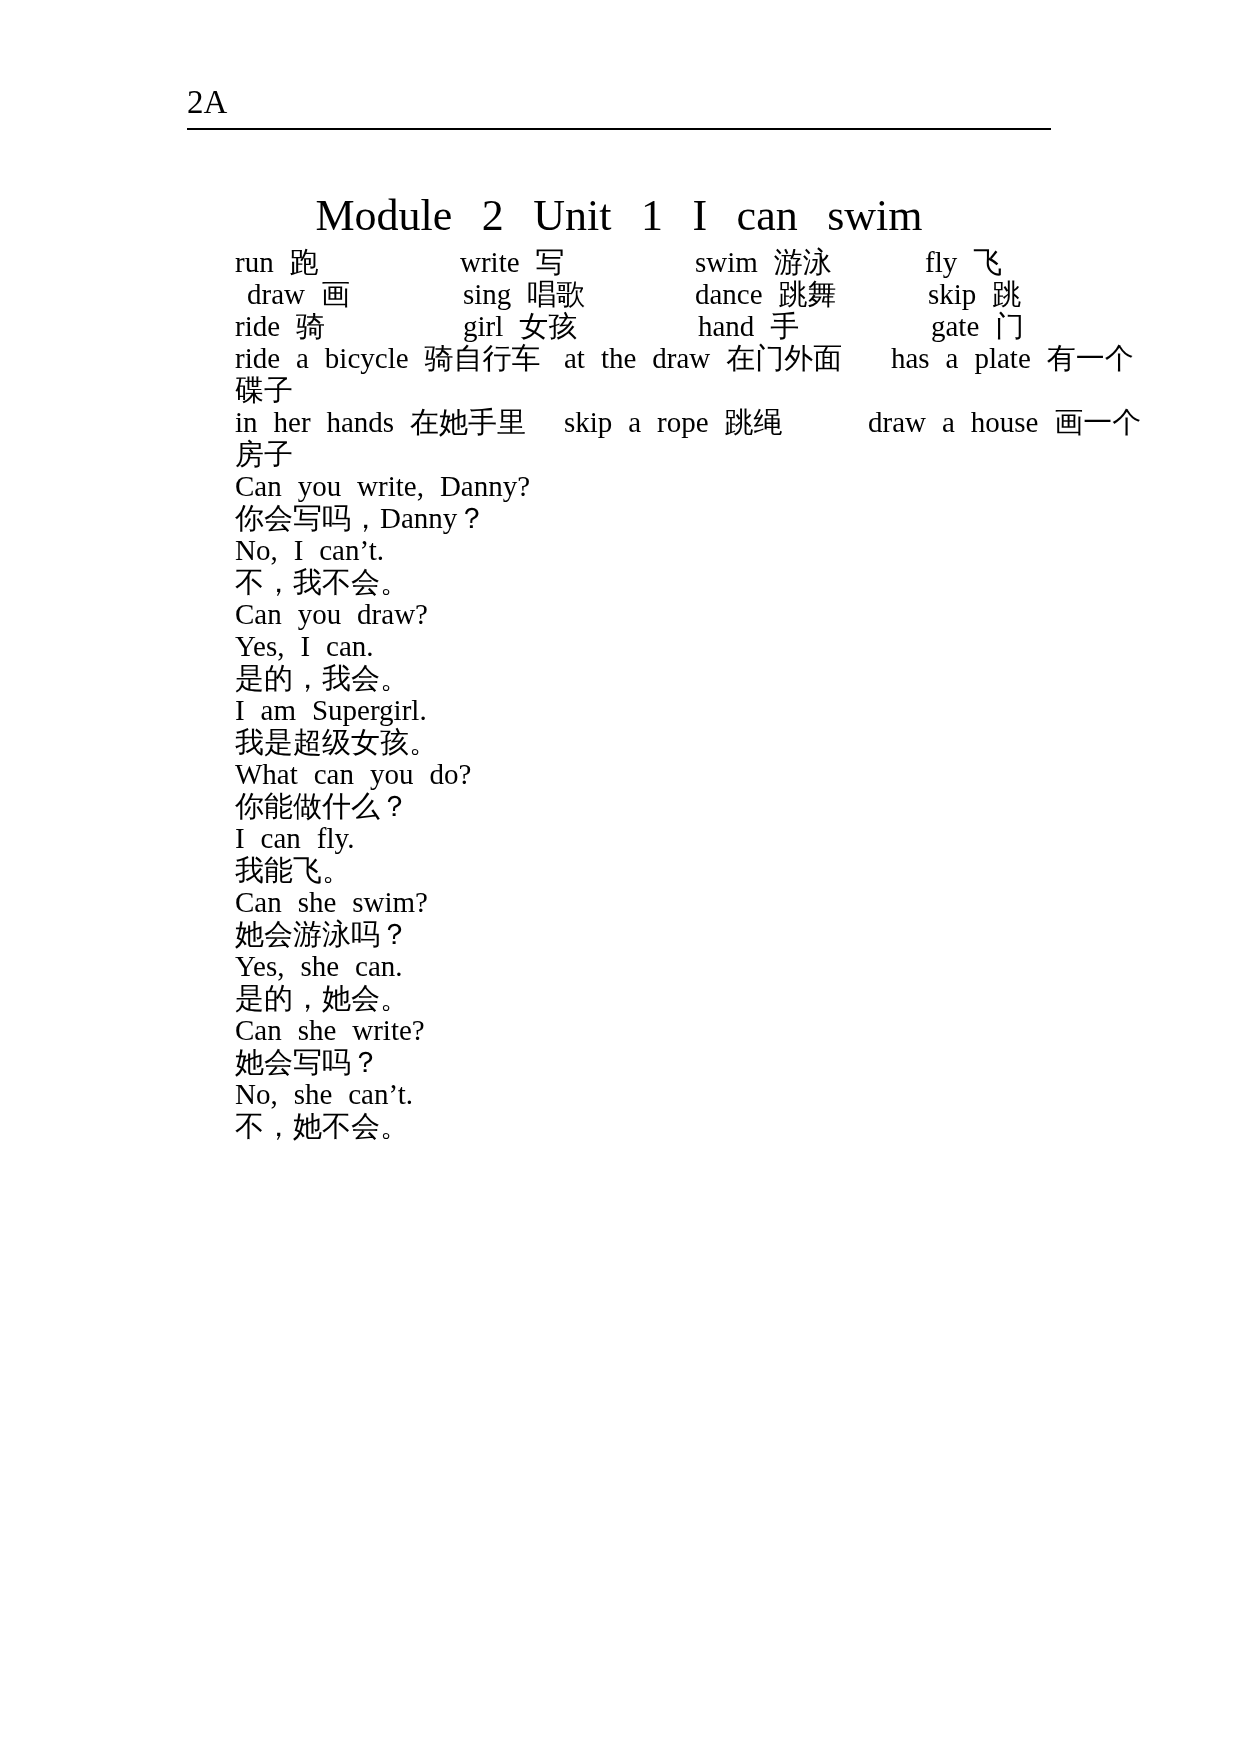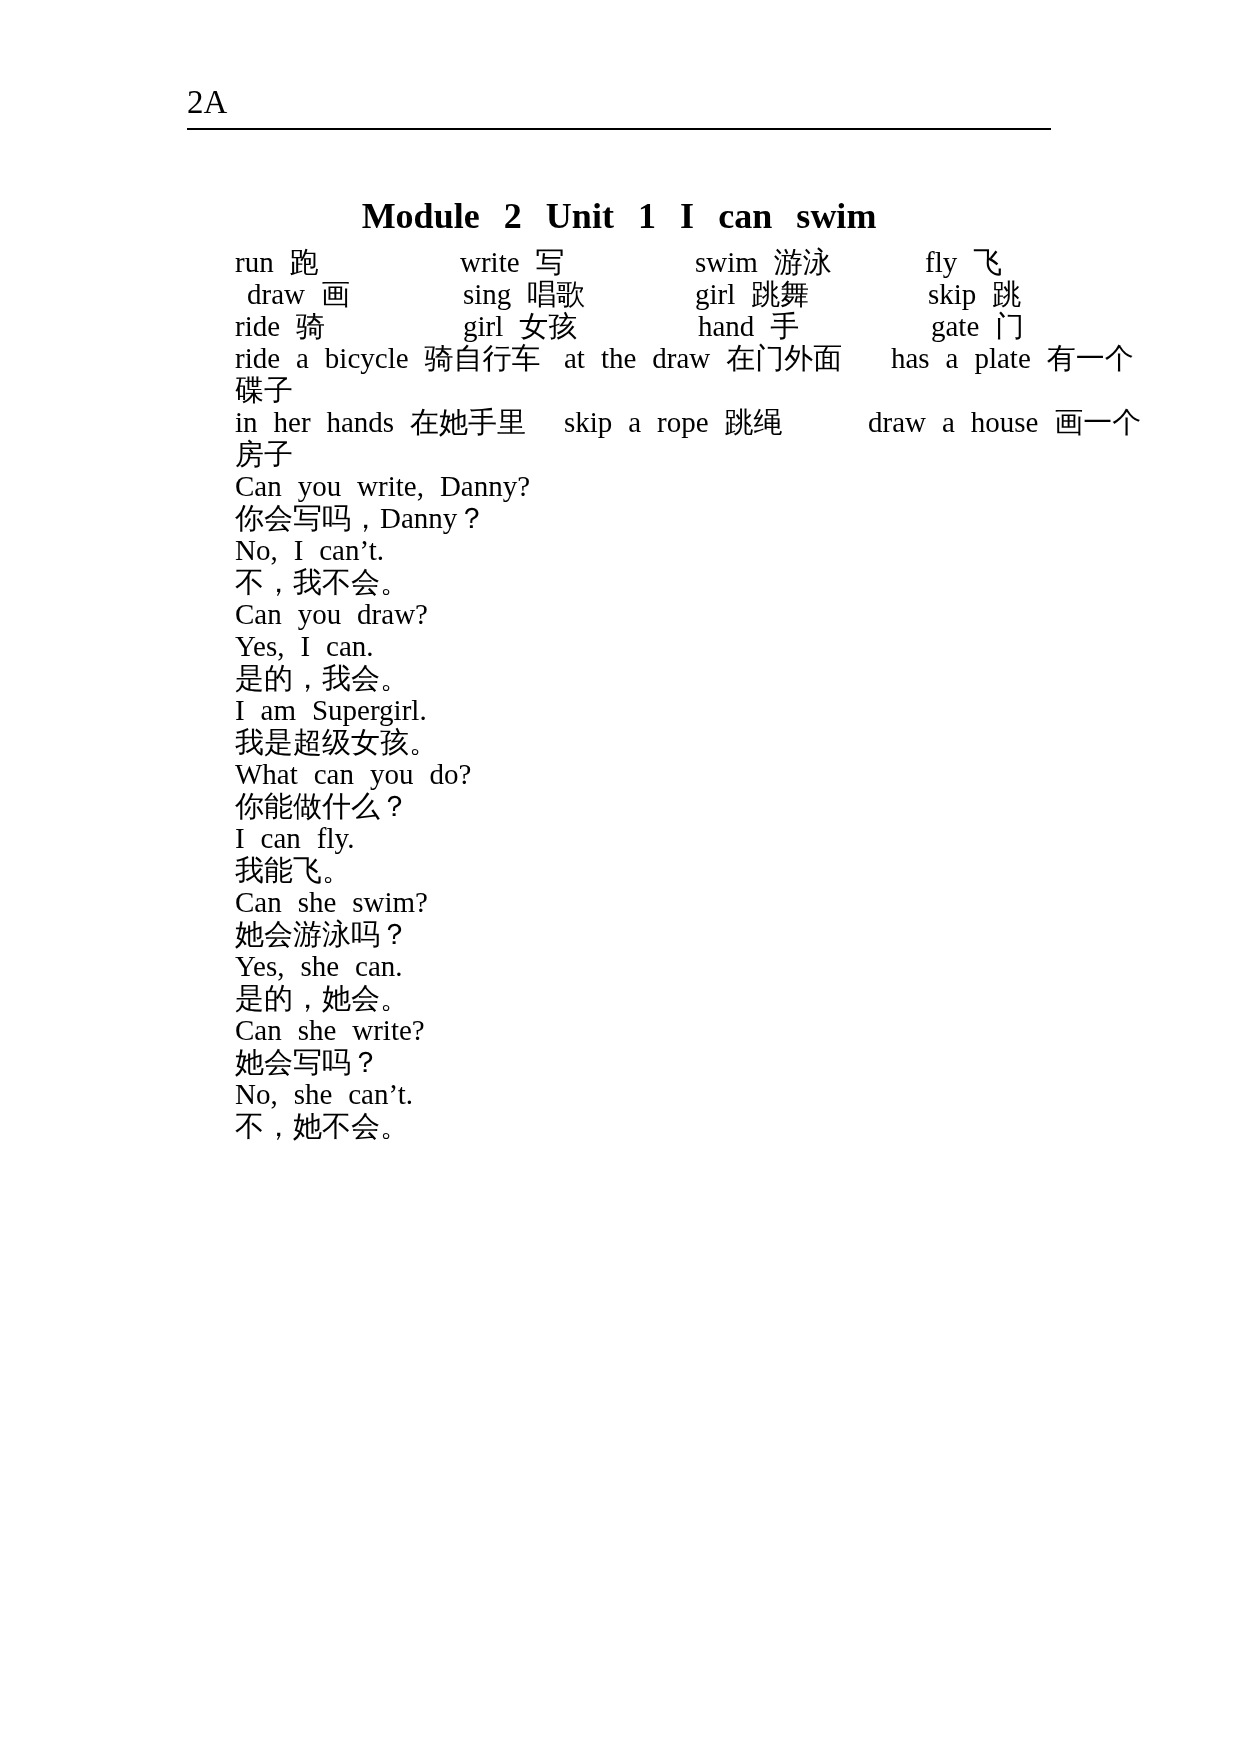--- a/index.html
+++ b/index.html
@@ -31,22 +31,22 @@
     width: 864px;
     height: 2px;
     background: #000;
   }
   .page-title {
     position: absolute;
     left: 187px;
     top: 196px;
     width: 864px;
     text-align: center;
-    font-weight: bold;
-    font-size: 36px;
+    font-weight: normal;
+    font-size: 44px;
     line-height: 40px;
     word-spacing: 0.42em;
     white-space: nowrap;
   }
   .content {
     position: absolute;
     left: 187px;
     top: 246px;
     width: 1000px;
     font-size: 29px;
@@ -80,21 +80,21 @@
 
     <div class="line">
       <span class="vocab-item" style="left:0">run 跑</span>
       <span class="vocab-item" style="left:225px">write 写</span>
       <span class="vocab-item" style="left:460px">swim 游泳</span>
       <span class="vocab-item" style="left:690px">fly 飞</span>
     </div>
     <div class="line">
       <span class="vocab-item" style="left:12px">draw 画</span>
       <span class="vocab-item" style="left:228px">sing 唱歌</span>
-      <span class="vocab-item" style="left:460px">girl 跳舞</span>
+      <span class="vocab-item" style="left:460px">dance 跳舞</span>
       <span class="vocab-item" style="left:693px">skip 跳</span>
     </div>
     <div class="line">
       <span class="vocab-item" style="left:0">ride 骑</span>
       <span class="vocab-item" style="left:228px">girl 女孩</span>
       <span class="vocab-item" style="left:463px">hand 手</span>
       <span class="vocab-item" style="left:696px">gate 门</span>
     </div>
     <div class="line">
       <span class="vocab-item" style="left:0">ride a bicycle 骑自行车</span>

